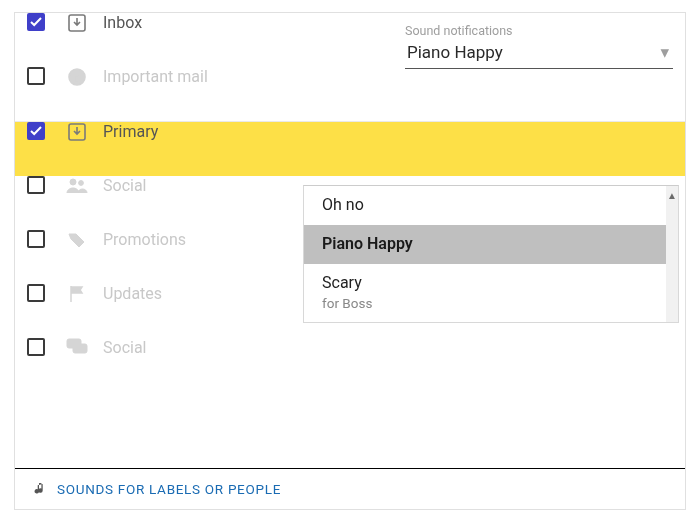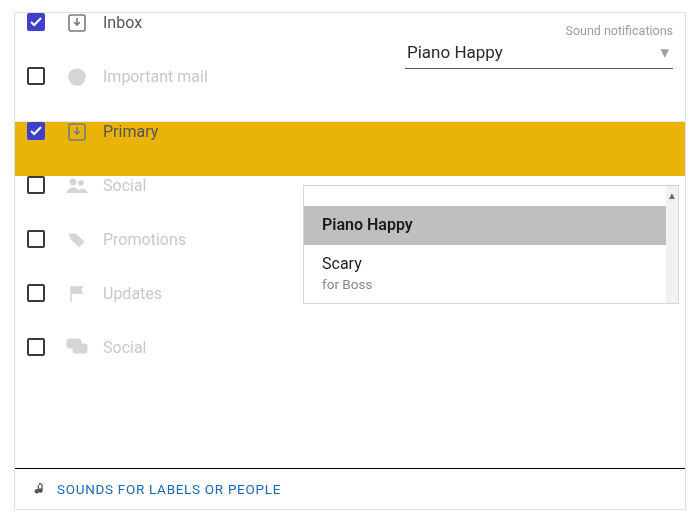--- a/index.html
+++ b/index.html
@@ -59,34 +59,33 @@
   
   .sound-select {
     position: absolute;
     right: 12px; top: 10px;
     width: 268px;
   }
   .sound-floating-label {
     font-size: 12.5px;
     color: #9e9e9e;
     margin-bottom: 4px;
-    text-align: right;
   }
   .sound-value {
     display: flex; align-items: center; justify-content: space-between;
     border-bottom: 1px solid #555;
     padding: 0 4px 6px 2px;
     font-size: 17px;
     color: #2a2a2a;
   }
   .sound-value .caret { color: #9e9e9e; }
 
   
   .band {
-    background: #eab308;
+    background: #fde047;
   }
   .list-area {
     border-top: 1px solid #e9e9e9;
   }
 
   
   .menu {
     position: absolute;
     left: 288px; top: 172px;
     width: 376px;
@@ -231,20 +230,21 @@
             <rect x="1" y="1" width="14" height="9" rx="2" fill="#d5d5d5"></rect>
             <rect x="7" y="6" width="14" height="9" rx="2" fill="#e4e4e4"></rect>
           </svg>
       </span>
       <span class="lbl">Social</span>
     </div>
   </div>
 
   <div class="menu">
     <div class="menu-item">
+      <div class="name">Oh no</div>
     </div>
     <div class="menu-item selected">
       <div class="name">Piano Happy</div>
     </div>
     <div class="menu-item">
       <div class="name">Scary</div>
       <div class="sub">for Boss</div>
     </div>
     <div class="menu-scroll">
       <span class="arrow">▲</span>

